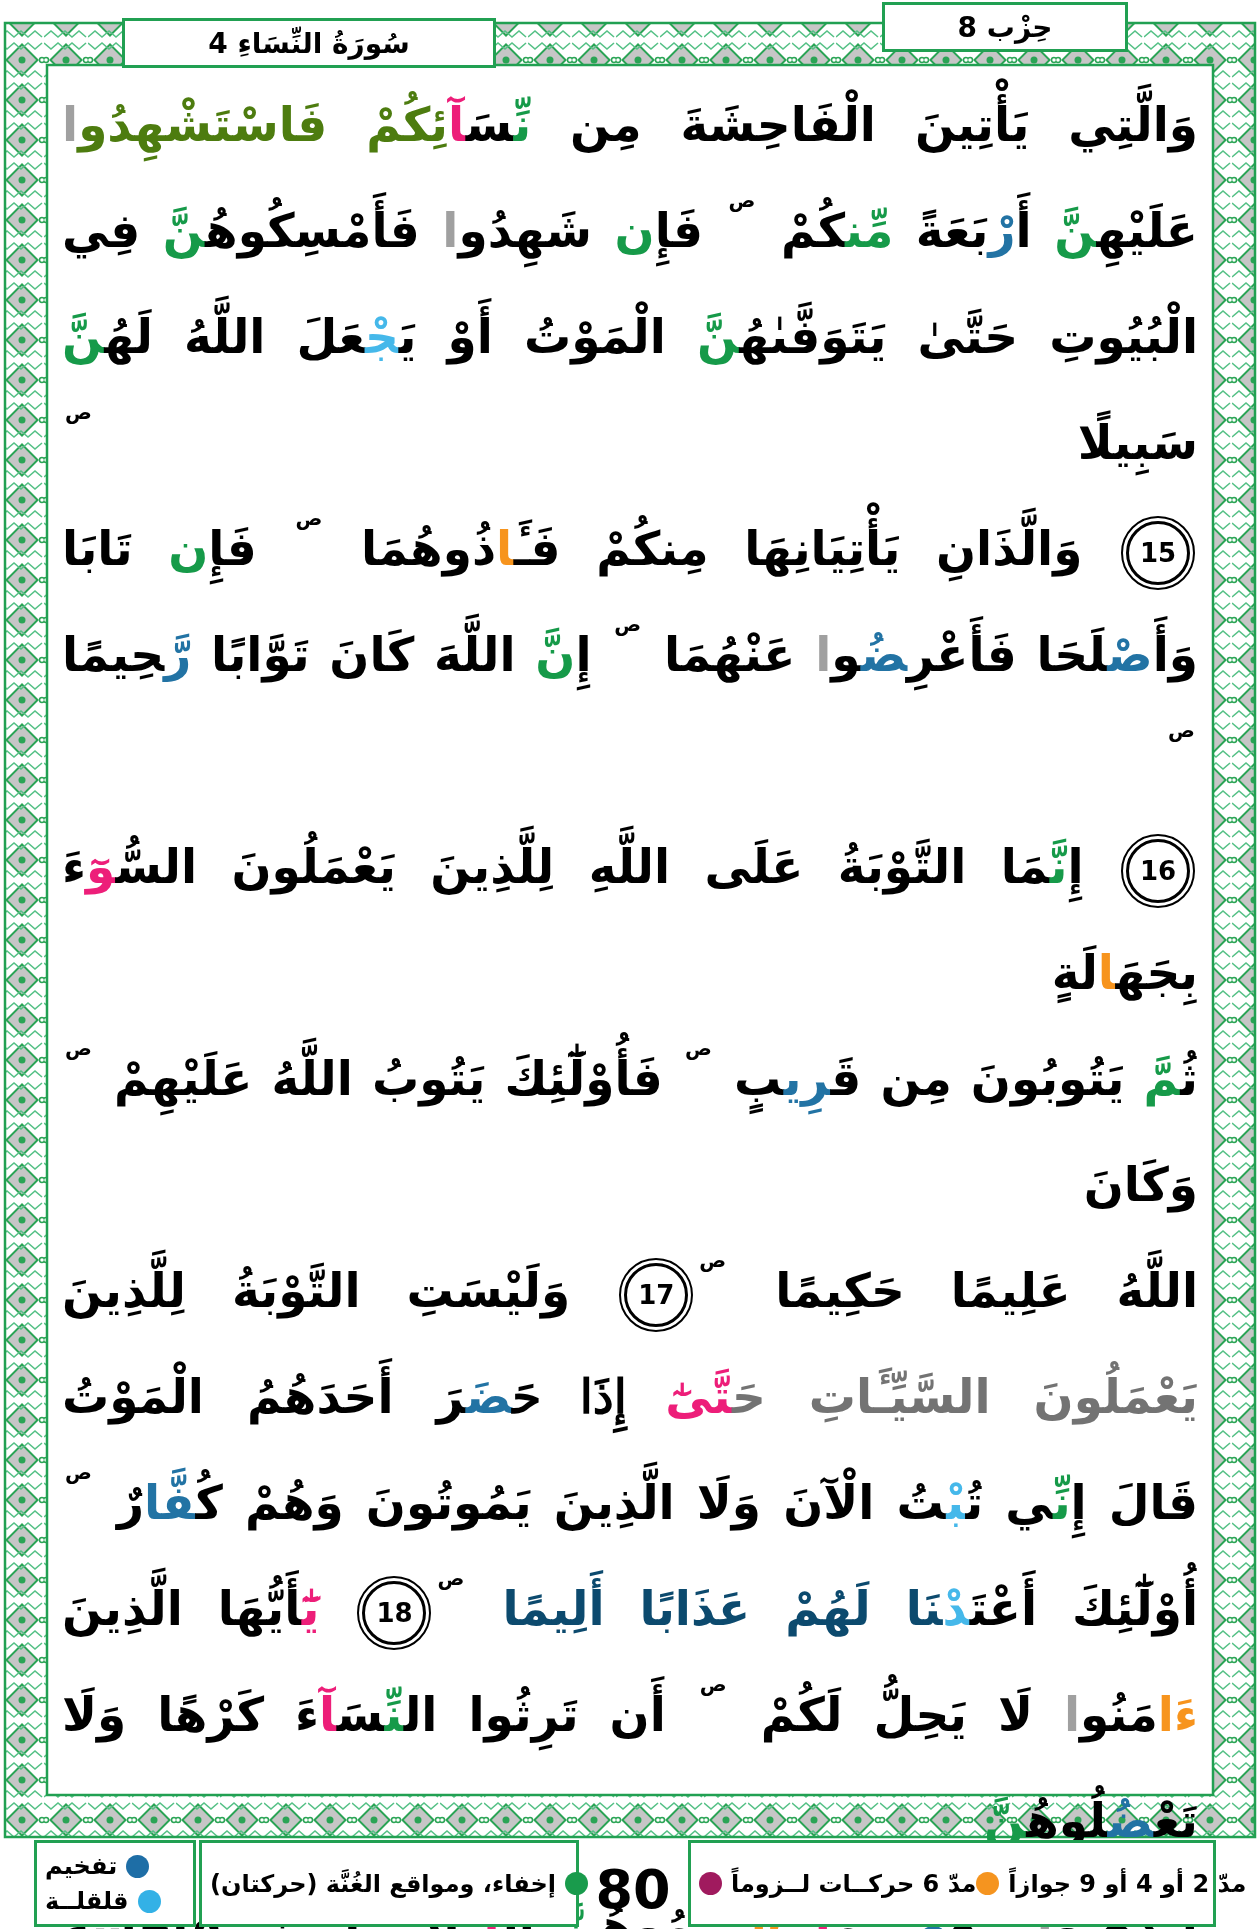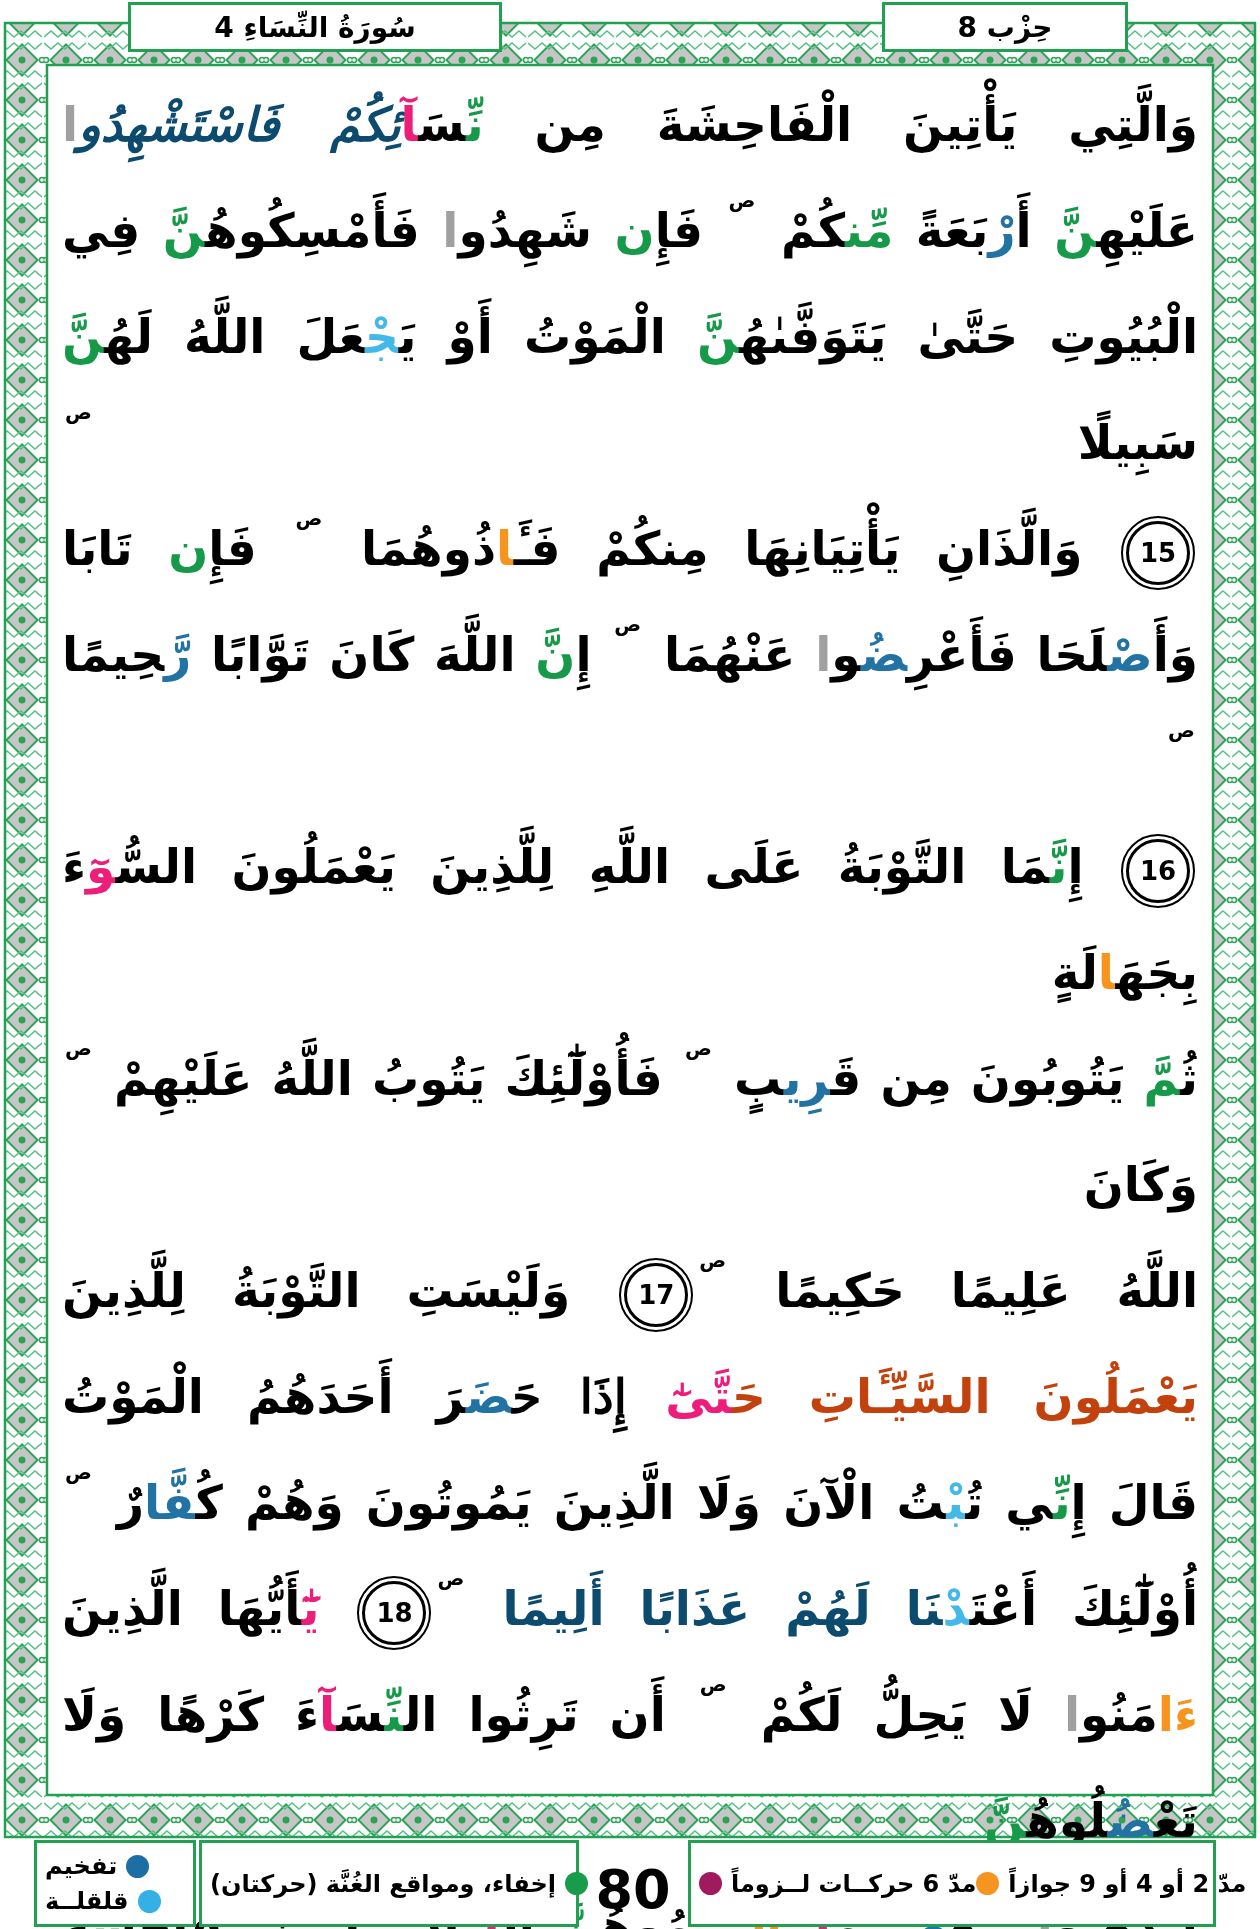--- a/index.html
+++ b/index.html
@@ -8,21 +8,21 @@
     font-family:"DejaVu Sans",sans-serif;overflow:hidden;
   }
   .frame-svg{position:absolute;left:0;top:0;z-index:1;}
   
   .hdr-box{
     position:absolute;top:2px;height:44px;background:#fff;
     border:3px solid #21a052;z-index:3;
     display:flex;align-items:center;justify-content:center;
     font-size:28px;font-weight:bold;color:#000;direction:rtl;
   }
-  .hdr-surah{left:128px;width:368px;}
+  .hdr-surah{left:122px;width:368px;margin-top:16px;}
   .hdr-hizb{left:882px;width:240px;}
   
   .text-area{
     position:absolute;left:62px;top:72px;width:1136px;height:1718px;
     direction:rtl;z-index:2;display:flex;flex-direction:column;justify-content:space-between;
   }
   .line{
     text-align:justify;text-align-last:justify;
     font-size:47px;font-weight:bold;color:#000;line-height:106px;
   }
@@ -76,29 +76,29 @@
 </svg>
 
 <div class="hdr-box hdr-surah">
   <span>سُورَةُ النِّسَاءِ 4</span>
 </div>
 <div class="hdr-box hdr-hizb">
   <span>حِزْب 8</span>
 </div>
 
 <div class="text-area">
-    <div class="line"><span style="color: rgb(0, 0, 0);">وَالَّتِي يَأْتِينَ الْفَاحِشَةَ مِن </span><span style="color: rgb(22, 154, 73);">نِّ‍</span><span style="color: rgb(0, 0, 0);">‍سَ‍</span><span style="color: rgb(237, 30, 121);">‍آ</span><span style="color: #0c4a6e; font-style: italic;">ئِكُمْ فَاسْتَشْهِدُو</span><span style="color: rgb(160, 160, 160);">ا</span></div>
+    <div class="line"><span style="color: rgb(0, 0, 0);">وَالَّتِي يَأْتِينَ الْفَاحِشَةَ مِن </span><span style="color: rgb(22, 154, 73);">نِّ‍</span><span style="color: rgb(0, 0, 0);">‍سَ‍</span><span style="color: rgb(237, 30, 121);">‍آ</span><span style="color: #4d7c0f;">ئِكُمْ فَاسْتَشْهِدُو</span><span style="color: rgb(160, 160, 160);">ا</span></div>
     <div class="line"><span style="color: rgb(0, 0, 0);">عَلَيْهِ‍</span><span style="color: rgb(22, 154, 73);">‍نَّ</span><span style="color: rgb(0, 0, 0);"> أَ</span><span style="color: rgb(34, 115, 164);">رْ</span><span style="color: rgb(0, 0, 0);">بَعَةً </span><span style="color: rgb(22, 154, 73);">مِّن‍</span><span style="color: rgb(0, 0, 0);">‍كُمْ </span><span class="waqf">ص</span><span style="color: rgb(0, 0, 0);">  فَإِ</span><span style="color: rgb(22, 154, 73);">ن</span><span style="color: rgb(0, 0, 0);"> شَهِدُو</span><span style="color: rgb(160, 160, 160);">ا</span><span style="color: rgb(0, 0, 0);"> فَأَمْسِكُوهُ‍</span><span style="color: rgb(22, 154, 73);">‍نَّ</span><span style="color: rgb(0, 0, 0);"> فِي</span></div>
     <div class="line"><span style="color: rgb(0, 0, 0);">الْبُيُوتِ حَتَّىٰ يَتَوَفَّىٰهُ‍</span><span style="color: rgb(22, 154, 73);">‍نَّ</span><span style="color: rgb(0, 0, 0);"> الْمَوْتُ أَوْ يَ‍</span><span style="color: rgb(69, 184, 234);">‍جْ‍</span><span style="color: rgb(0, 0, 0);">‍عَلَ اللَّهُ لَهُ‍</span><span style="color: rgb(22, 154, 73);">‍نَّ</span><span style="color: rgb(0, 0, 0);"> سَبِيلًا </span><span class="waqf">ص</span></div>
     <div class="line"><span class="verse-badge">15</span><span style="color: rgb(0, 0, 0);"> وَالَّذَانِ يَأْتِيَانِهَا مِنكُمْ فَـَٔ‍</span><span style="color: rgb(247, 148, 29);">‍ا</span><span style="color: rgb(0, 0, 0);">ذُوهُمَا </span><span class="waqf">ص</span><span style="color: rgb(0, 0, 0);">  فَإِ</span><span style="color: rgb(22, 154, 73);">ن</span><span style="color: rgb(0, 0, 0);"> تَابَا</span></div>
     <div class="line"><span style="color: rgb(0, 0, 0);">وَأَ</span><span style="color: rgb(34, 115, 164);">صْ‍</span><span style="color: rgb(0, 0, 0);">‍لَحَا فَأَعْرِ‍</span><span style="color: rgb(34, 115, 164);">‍ضُ‍</span><span style="color: rgb(0, 0, 0);">‍و</span><span style="color: rgb(160, 160, 160);">ا</span><span style="color: rgb(0, 0, 0);"> عَنْهُمَا </span><span class="waqf">ص</span><span style="color: rgb(0, 0, 0);">  إِ</span><span style="color: rgb(22, 154, 73);">نَّ</span><span style="color: rgb(0, 0, 0);"> اللَّهَ كَانَ تَوَّابًا </span><span style="color: rgb(34, 115, 164);">رَّ‍</span><span style="color: rgb(0, 0, 0);">‍حِيمًا </span><span class="waqf">ص</span></div>
     <div class="line"><span class="verse-badge">16</span><span style="color: rgb(0, 0, 0);"> إِ</span><span style="color: rgb(22, 154, 73);">نَّ‍</span><span style="color: rgb(0, 0, 0);">‍مَا التَّوْبَةُ عَلَى اللَّهِ لِلَّذِينَ يَعْمَلُونَ السُّ‍</span><span style="color: rgb(237, 30, 121);">‍وٓ</span><span style="color: rgb(0, 0, 0);">ءَ بِجَهَ‍</span><span style="color: rgb(247, 148, 29);">‍ا</span><span style="color: rgb(0, 0, 0);">لَةٍ</span></div>
     <div class="line"><span style="color: rgb(0, 0, 0);">ثُ‍</span><span style="color: rgb(22, 154, 73);">‍مَّ</span><span style="color: rgb(0, 0, 0);"> يَتُوبُونَ مِن قَ‍</span><span style="color: rgb(34, 115, 164);">‍رِي‍</span><span style="color: rgb(0, 0, 0);">‍بٍ </span><span class="waqf">ص</span><span style="color: rgb(0, 0, 0);">  فَأُوْلَٰٓئِكَ يَتُوبُ اللَّهُ عَلَيْهِمْ </span><span class="waqf">ص</span><span style="color: rgb(0, 0, 0);">  وَكَانَ</span></div>
     <div class="line"><span style="color: rgb(0, 0, 0);">اللَّهُ عَلِيمًا حَكِيمًا </span><span class="waqf">ص</span><span class="verse-badge">17</span><span style="color: rgb(0, 0, 0);"> وَلَيْسَتِ التَّوْبَةُ لِلَّذِينَ</span></div>
-    <div class="line"><span style="color: #c2410c;">يَعْمَلُونَ السَّيِّـَٔاتِ حَ‍</span><span style="color: rgb(237, 30, 121);">‍تَّىٰٓ</span><span style="color: rgb(0, 0, 0); font-family: Liberation Serif, serif;"> إِذَا حَ‍</span><span style="color: rgb(34, 115, 164);">‍ضَ‍</span><span style="color: rgb(0, 0, 0);">‍رَ أَحَدَهُمُ الْمَوْتُ</span></div>
+    <div class="line"><span style="color: #737373;">يَعْمَلُونَ السَّيِّـَٔاتِ حَ‍</span><span style="color: rgb(237, 30, 121);">‍تَّىٰٓ</span><span style="color: rgb(0, 0, 0); font-family: Liberation Serif, serif;"> إِذَا حَ‍</span><span style="color: rgb(34, 115, 164);">‍ضَ‍</span><span style="color: rgb(0, 0, 0);">‍رَ أَحَدَهُمُ الْمَوْتُ</span></div>
     <div class="line"><span style="color: rgb(0, 0, 0);">قَالَ إِ</span><span style="color: rgb(22, 154, 73);">نِّ‍</span><span style="color: rgb(0, 0, 0);">‍ي تُ‍</span><span style="color: rgb(69, 184, 234);">‍بْ‍</span><span style="color: rgb(0, 0, 0);">‍تُ الْآنَ وَلَا الَّذِينَ يَمُوتُونَ وَهُمْ كُ‍</span><span style="color: rgb(34, 115, 164);">‍فَّا</span><span style="color: rgb(0, 0, 0);">رٌ </span><span class="waqf">ص</span></div>
     <div class="line"><span style="color: rgb(0, 0, 0);">أُوْلَٰٓئِكَ أَعْتَ‍</span><span style="color: rgb(69, 184, 234);">‍دْ‍</span><span style="color: #0c4a6e;">‍نَا لَهُمْ عَذَابًا أَلِيمًا </span><span class="waqf">ص</span><span class="verse-badge">18</span><span style="color: rgb(237, 30, 121);"> يَٰٓ‍</span><span style="color: rgb(0, 0, 0);">‍أَيُّهَا الَّذِينَ</span></div>
     <div class="line"><span style="color: rgb(247, 148, 29);">ءَا</span><span style="color: rgb(0, 0, 0);">مَنُو</span><span style="color: rgb(160, 160, 160);">ا</span><span style="color: rgb(0, 0, 0);"> لَا يَحِلُّ لَكُمْ </span><span class="waqf">ص</span><span style="color: rgb(0, 0, 0);"> أَن تَرِثُوا ال‍</span><span style="color: rgb(22, 154, 73);">‍نِّ‍</span><span style="color: rgb(0, 0, 0);">‍سَ‍</span><span style="color: rgb(237, 30, 121);">‍آ</span><span style="color: rgb(0, 0, 0);">ءَ كَرْهًا   وَلَا تَعْ‍</span><span style="color: rgb(34, 115, 164);">‍ضُ‍</span><span style="color: rgb(0, 0, 0);">‍لُوهُ‍</span><span style="color: rgb(22, 154, 73);">‍نَّ</span></div>
     <div class="line"><span style="color: rgb(0, 0, 0);">لِتَذْهَبُو</span><span style="color: rgb(160, 160, 160);">ا</span><span style="color: rgb(0, 0, 0);"> بِبَعْ‍</span><span style="color: rgb(34, 115, 164);">‍ضِ</span><span style="color: rgb(0, 0, 0);"> مَ‍</span><span style="color: rgb(237, 30, 121);">‍آ</span><span style="color: rgb(247, 148, 29);"> ءَا</span><span style="color: rgb(0, 0, 0);">تَيْتُمُوهُ‍</span><span style="color: rgb(22, 154, 73);">‍نَّ</span><span style="color: rgb(0, 0, 0);"> إِلَّ‍</span><span style="color: rgb(237, 30, 121);">‍آ</span><span style="color: rgb(0, 0, 0);"> أَن يَأْتِينَ بِفَاحِشَةٍ</span></div>
   </div>
 
 <div class="ftr-box ftr-left">
     <div class="lg-entry end-dot">
       <span class="lbl">تفخيم</span>
       <span class="lg-dot" style="background: rgb(30, 110, 166);"></span>

